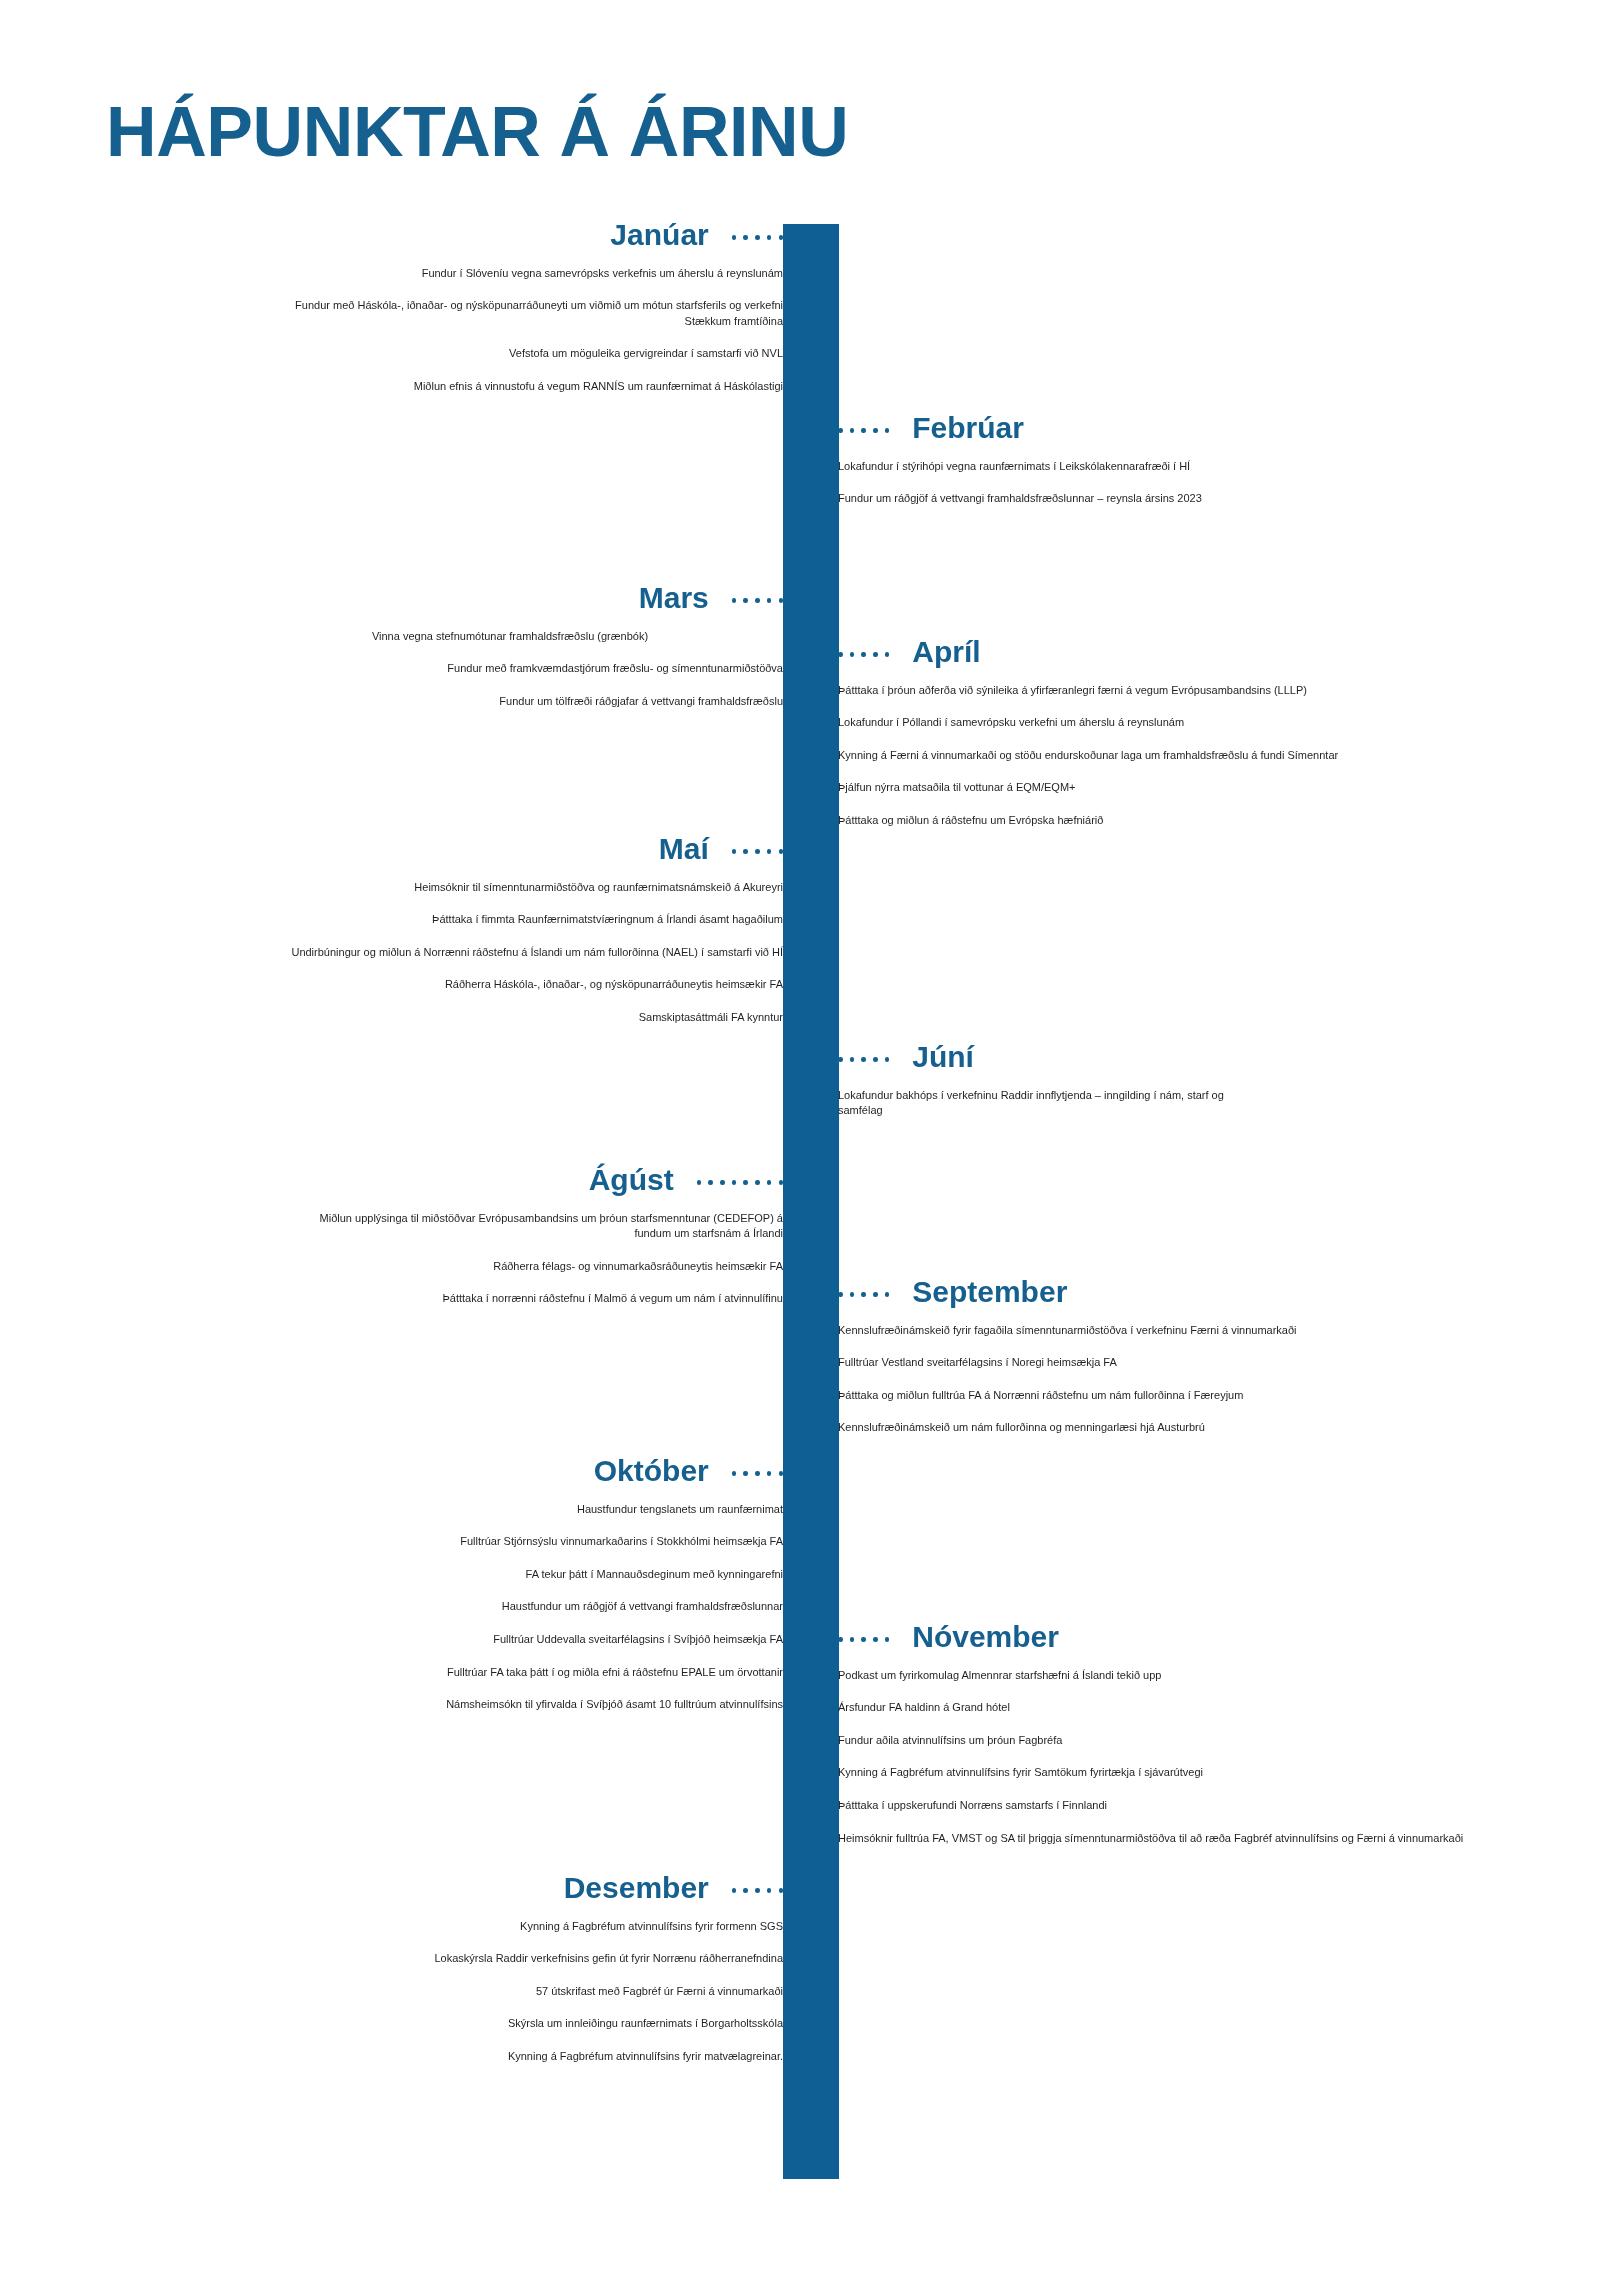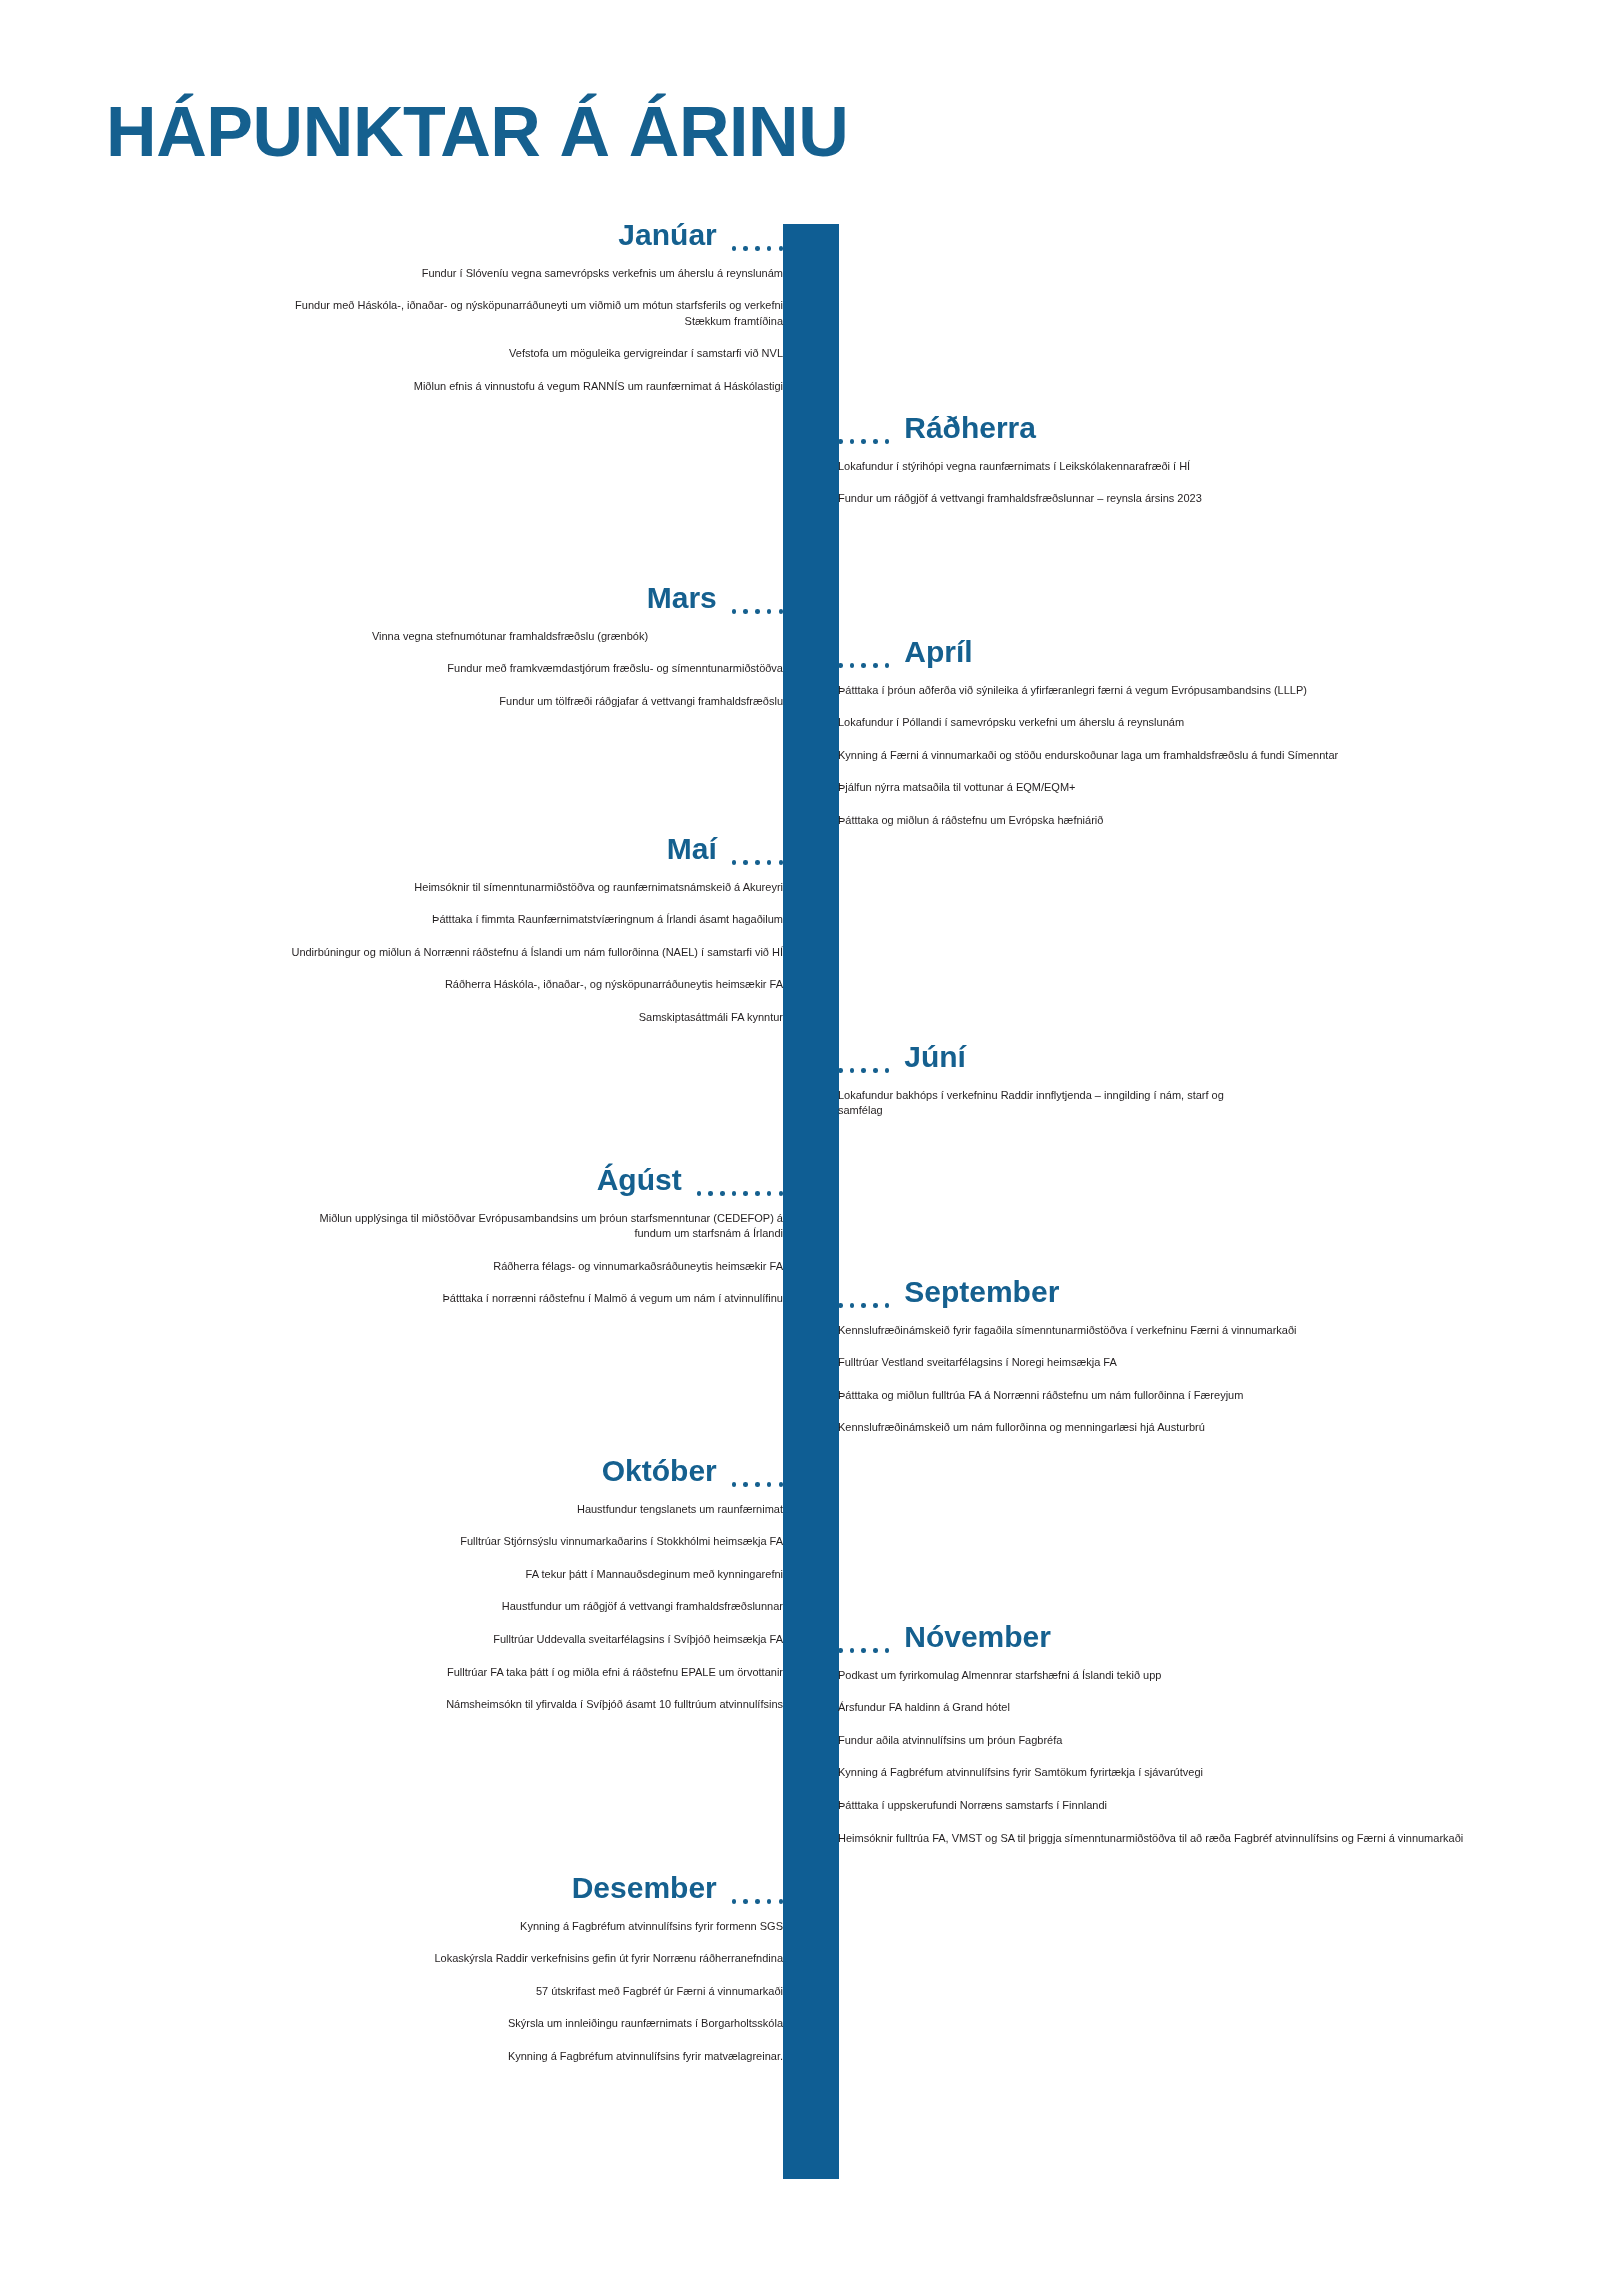--- a/index.html
+++ b/index.html
@@ -65,22 +65,22 @@
     text-align: right;
   }
   .month-block.right {
     left: 0;
     width: 681px;
     text-align: left;
   }
 
   .month-head {
     display: flex;
-    align-items: flex-end;
-    gap: 15px;
+    align-items: center;
+    gap: 23px;
     line-height: 1;
   }
   .month-block.left .month-head {
     justify-content: flex-end;
   }
   .month-block.right .month-head {
     justify-content: flex-start;
   }
 
   .month-name {
@@ -256,21 +256,21 @@
 <div class="col-right">
     <div class="month-block right" style="top: 412px;">
       <div class="month-head">
         <div class="dots">
           <i></i>
           <i></i>
           <i></i>
           <i></i>
           <i></i>
         </div>
-        <div class="month-name">Ráðherra</div>
+        <div class="month-name">Febrúar</div>
       </div>
       <div class="events">
         <div class="event w-full">Lokafundur í stýrihópi vegna raunfærnimats í Leikskólakennarafræði í HÍ</div>
         <div class="event w-full">Fundur um ráðgjöf á vettvangi framhaldsfræðslunnar – reynsla ársins 2023</div>
       </div>
     </div>
     <div class="month-block right" style="top: 636px;">
       <div class="month-head">
         <div class="dots">
           <i></i>

